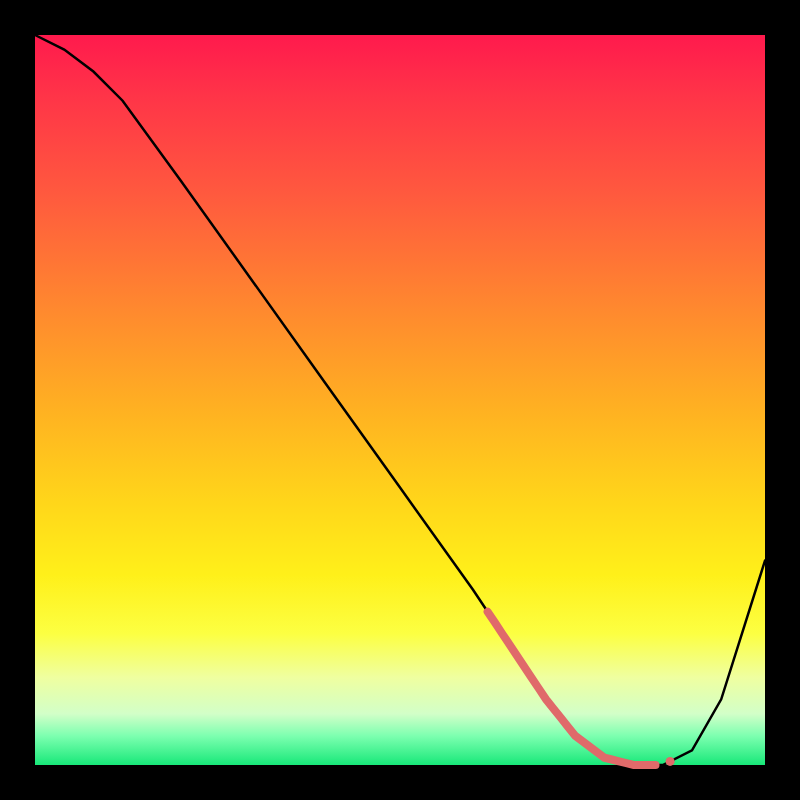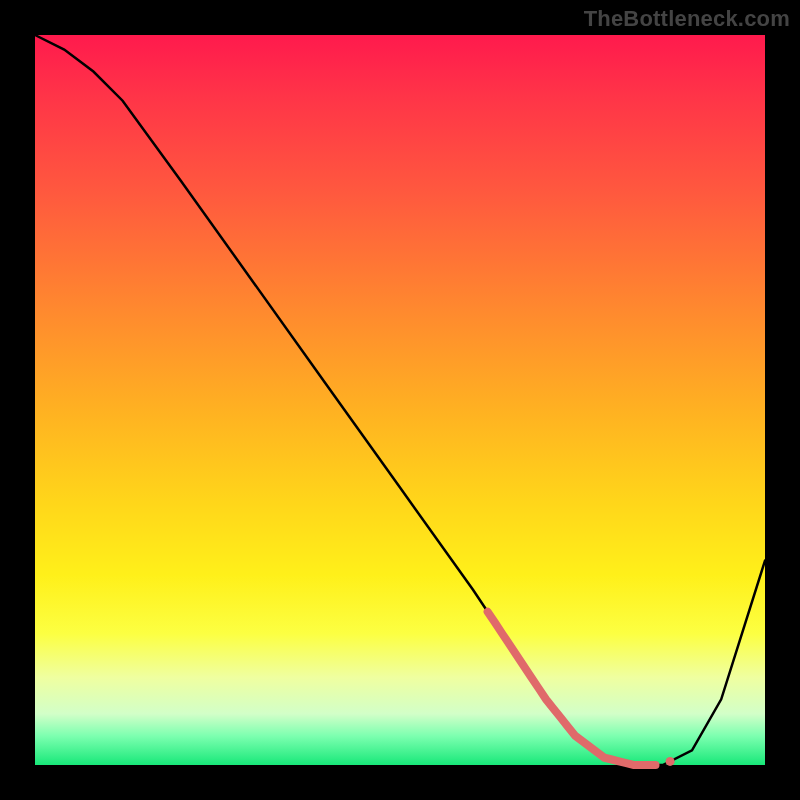--- a/index.html
+++ b/index.html
@@ -56,21 +56,20 @@
     top: 0;
     width: 730px;
     height: 730px;
     overflow: visible;
   }
 </style>
 </head>
 <body>
 
 <div class="frame">
-  <div class="watermark">TheBottleneck.com</div>
 
   <div class="plot-area">
     <svg class="curve" viewBox="0 0 730 730">
 
       <path fill="none" stroke="#000" stroke-width="2.5" stroke-linecap="round" d="M0.0 0.0 L29.2 14.6 L58.4 36.5 L87.6 65.7 L146.0 146.0 L219.0 248.2 L292.0 350.4 L365.0 452.6 L438.0 554.8 L481.8 620.5 L511.0 664.3 L540.2 700.8 L569.4 722.7 L598.6 730.0 L627.8 730.0 L657.0 715.4 L686.2 664.3 L730.0 525.6 "></path>
 
       <path fill="none" stroke="#e06a6a" stroke-width="8" stroke-linecap="round" d="M452.6 576.7 L459.9 587.6 L467.2 598.6 L474.5 609.5 L481.8 620.5 L489.1 631.5 L496.4 642.4 L503.7 653.4 L511.0 664.3 L518.3 673.4 L525.6 682.5 L532.9 691.7 L540.2 700.8 L547.5 706.3 L554.8 711.8 L562.1 717.2 L569.4 722.7 L576.7 724.5 L584.0 726.4 L591.3 728.2 L598.6 730.0 L605.9 730.0 L613.2 730.0 L620.5 730.0 "></path>
 
       <circle r="4.5" fill="#e06a6a" cx="635.1" cy="726.4"></circle>
     </svg>

